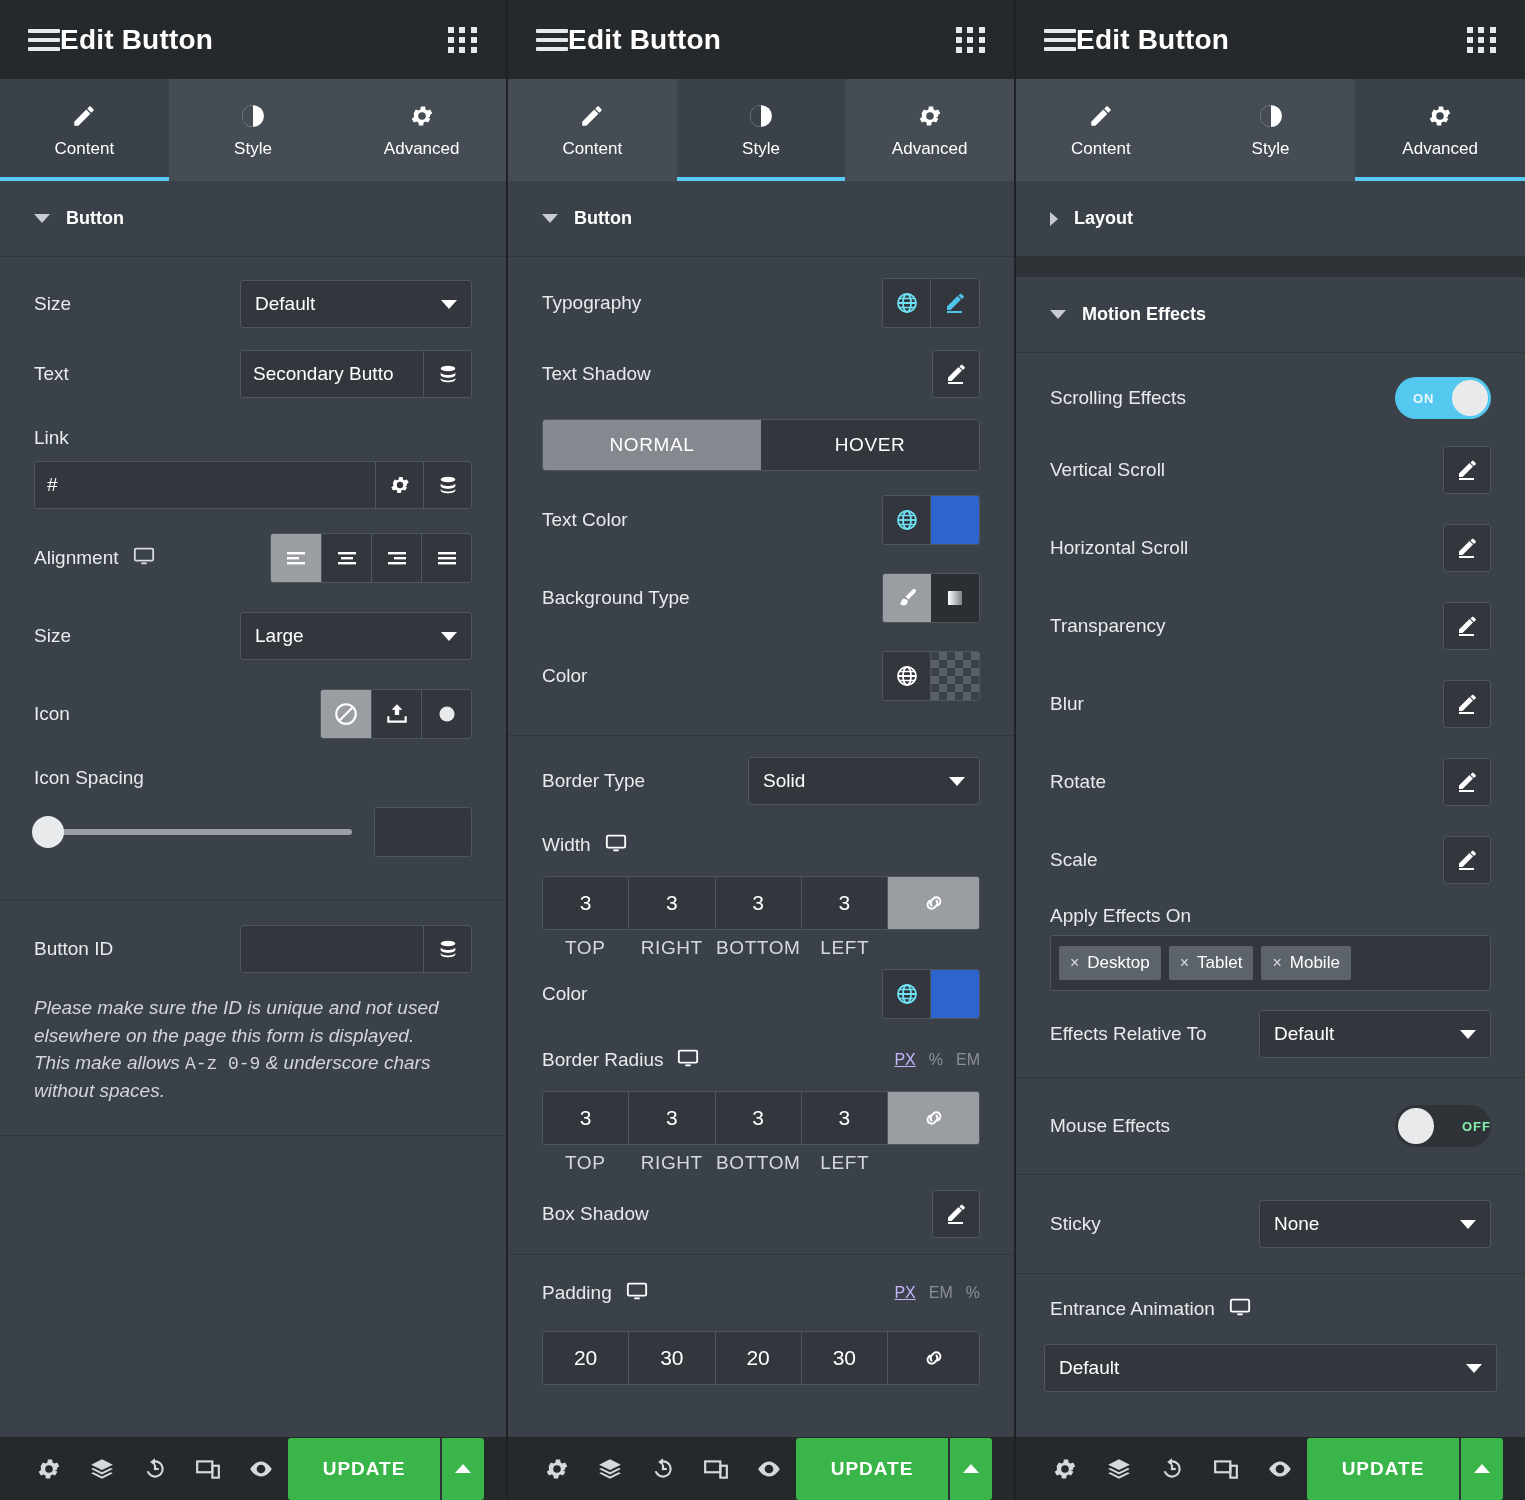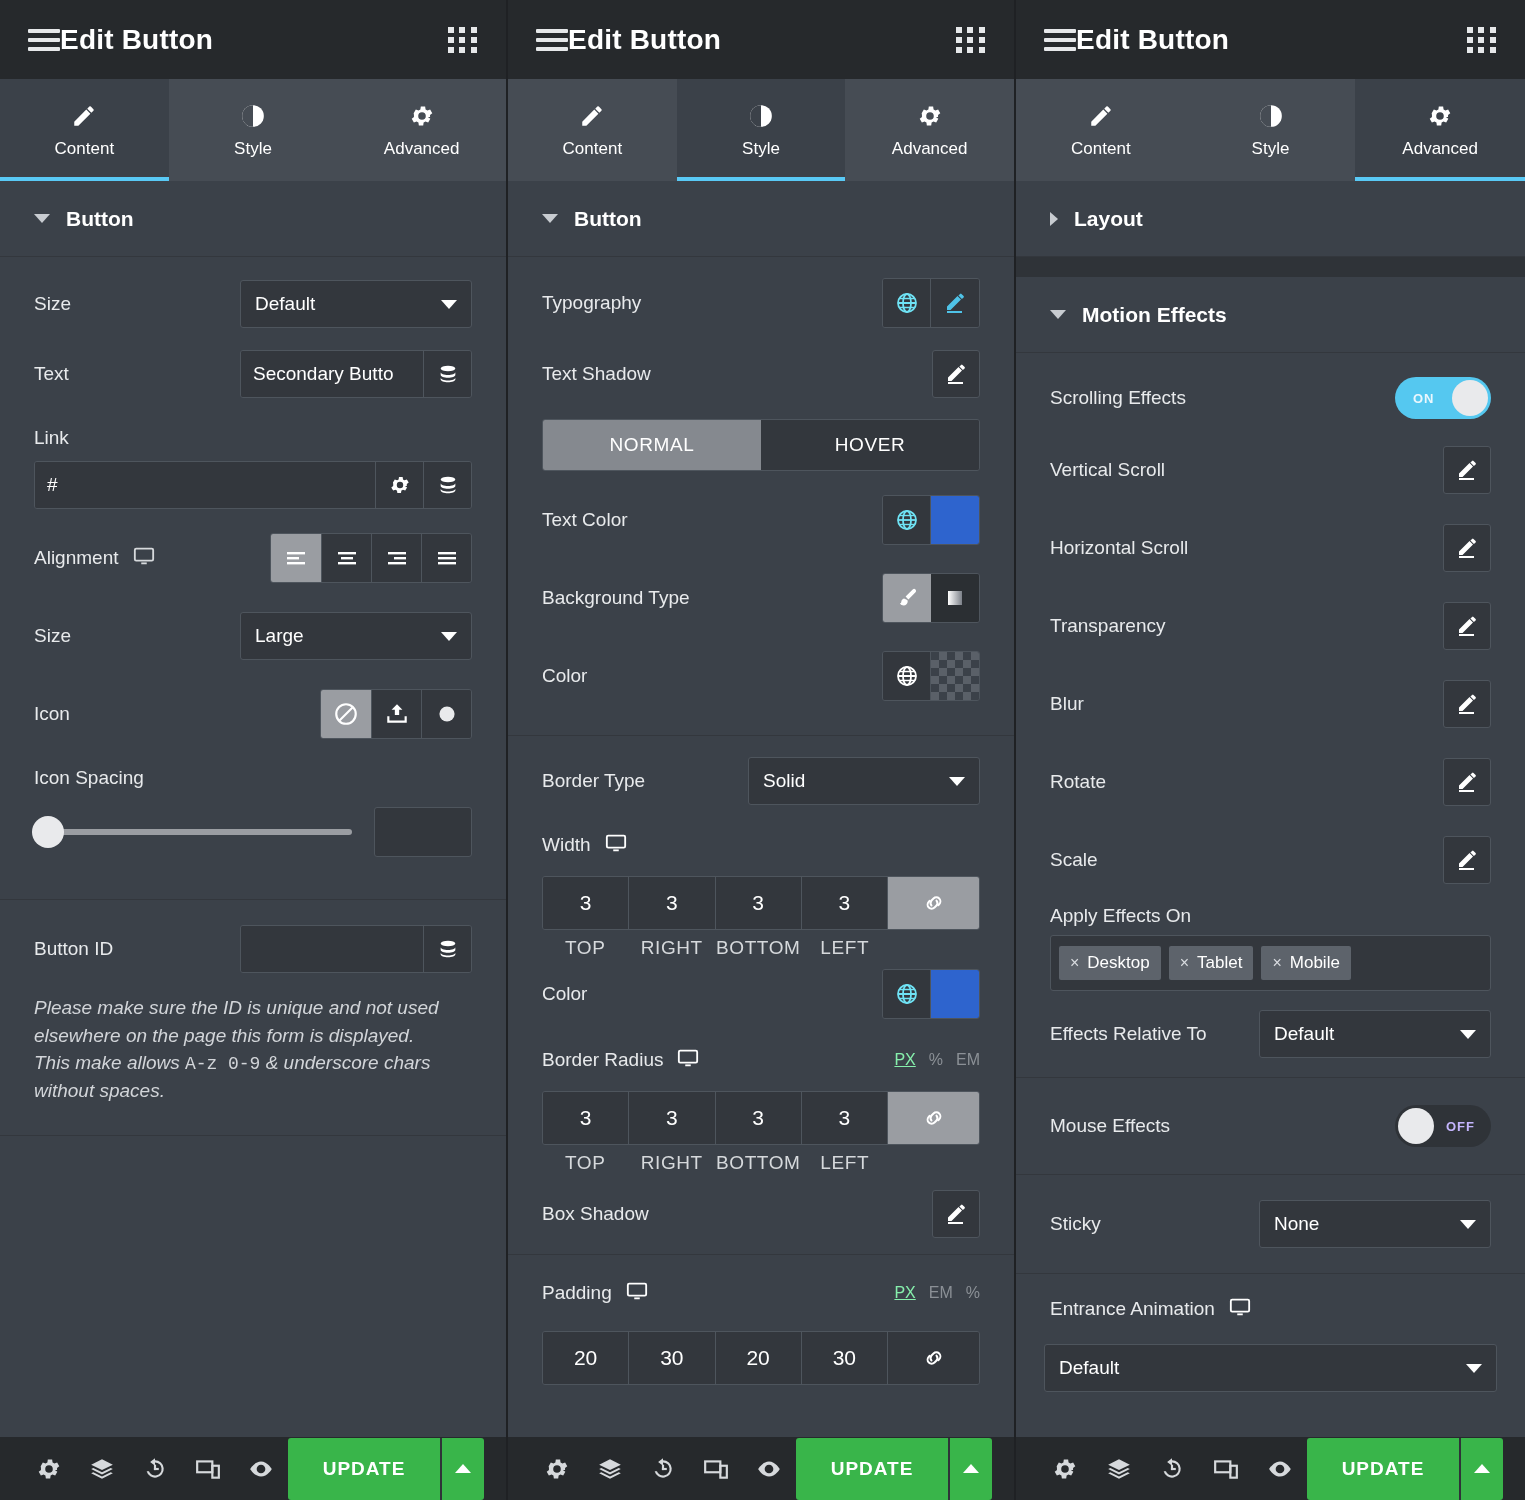--- a/index.html
+++ b/index.html
@@ -49,21 +49,21 @@
     height: 4px; background: #59c9f5;
   }
   .tab .ticon { height: 28px; display: flex; align-items: center; }
   .tab svg { display: block; }
 
   
   .body { flex: 1 1 auto; overflow: hidden; position: relative; }
 
   .section-head {
     height: 76px; display: flex; align-items: center; gap: 16px;
-    padding: 0 34px; color: #ffffff; font-size: 21px; font-weight: bold;
+    padding: 0 34px; color: #ffffff; font-size: 18px; font-weight: bold;
     border-bottom: 1px solid #33373d; cursor: pointer;
   }
   .caret-down { width: 0; height: 0; border-left: 8px solid transparent; border-right: 8px solid transparent; border-top: 9px solid #c8ccd1; }
   .caret-right { width: 0; height: 0; border-top: 7px solid transparent; border-bottom: 7px solid transparent; border-left: 8px solid #c8ccd1; }
 
   .gap-dark { height: 20px; background: #2f3338; }
 
   .row {
     display: flex; align-items: center; justify-content: space-between;
     padding: 0 34px; min-height: 78px;
@@ -153,34 +153,34 @@
   .dimlink { width: 92px; height: 52px; background: #9a9da2;
              display: flex; align-items: center; justify-content: center;
              border-left: 1px solid #4e555d; cursor: pointer; }
   .dimlink.plain { background: #33373d; }
   .dimlabels { display: flex; margin: 7px 34px 0; }
   .dimlabels span { flex: 1; text-align: center; color: #d6d9dc; font-size: 19px; letter-spacing: .6px; }
   .dimlabels .spacer { width: 92px; flex: 0 0 92px; }
 
   .unitrow { display: flex; gap: 13px; align-items: baseline; }
   .unit { color: #8b9096; font-size: 16px; cursor: pointer; }
-  .unit.active { color: #86efac; text-decoration: underline; }
+  .unit.active { color: #c4b5fd; text-decoration: underline; }
 
   .labelrow { display: flex; align-items: center; justify-content: space-between; padding: 0 34px; height: 62px; }
 
   
   .switch { width: 96px; height: 42px; border-radius: 21px; position: relative; cursor: pointer; display: flex; align-items: center; }
   .switch.on { background: #55c8f0; justify-content: flex-start; }
   .switch.off { background: #2f3338; justify-content: flex-end; }
   .switch .knob { width: 36px; height: 36px; border-radius: 50%; background: #e9eaec; position: absolute; top: 3px; }
   .switch.on .knob { right: 3px; }
   .switch.off .knob { left: 3px; }
   .switch .st { font-size: 13px; font-weight: bold; letter-spacing: 1px; }
   .switch.on .st { color: #eaf7fd; margin-left: 18px; }
-  .switch.off .st { color: #c4b5fd; margin-right: 16px; }
+  .switch.off .st { color: #86efac; }
 
   
   .tagfield { margin: 8px 34px 0; border: 1px solid #4e555d; border-radius: 3px;
               background: #33373d; min-height: 56px; display: flex; align-items: center; gap: 8px; padding: 8px; }
   .tag { background: #5d636b; color: #ffffff; font-size: 17px;
          padding: 7px 11px; border-radius: 2px; display: flex; align-items: center; gap: 8px; cursor: pointer; }
   .tag .x { color: #d9dce0; font-size: 16px; }
 
   .helpnote { padding: 16px 34px 0; color: #d2d5d9; font-size: 19px; font-style: italic; line-height: 1.45; }
   .helpnote code { font-family: "Liberation Mono", monospace; font-style: normal; font-size: 18px; margin-top: 40px; }

